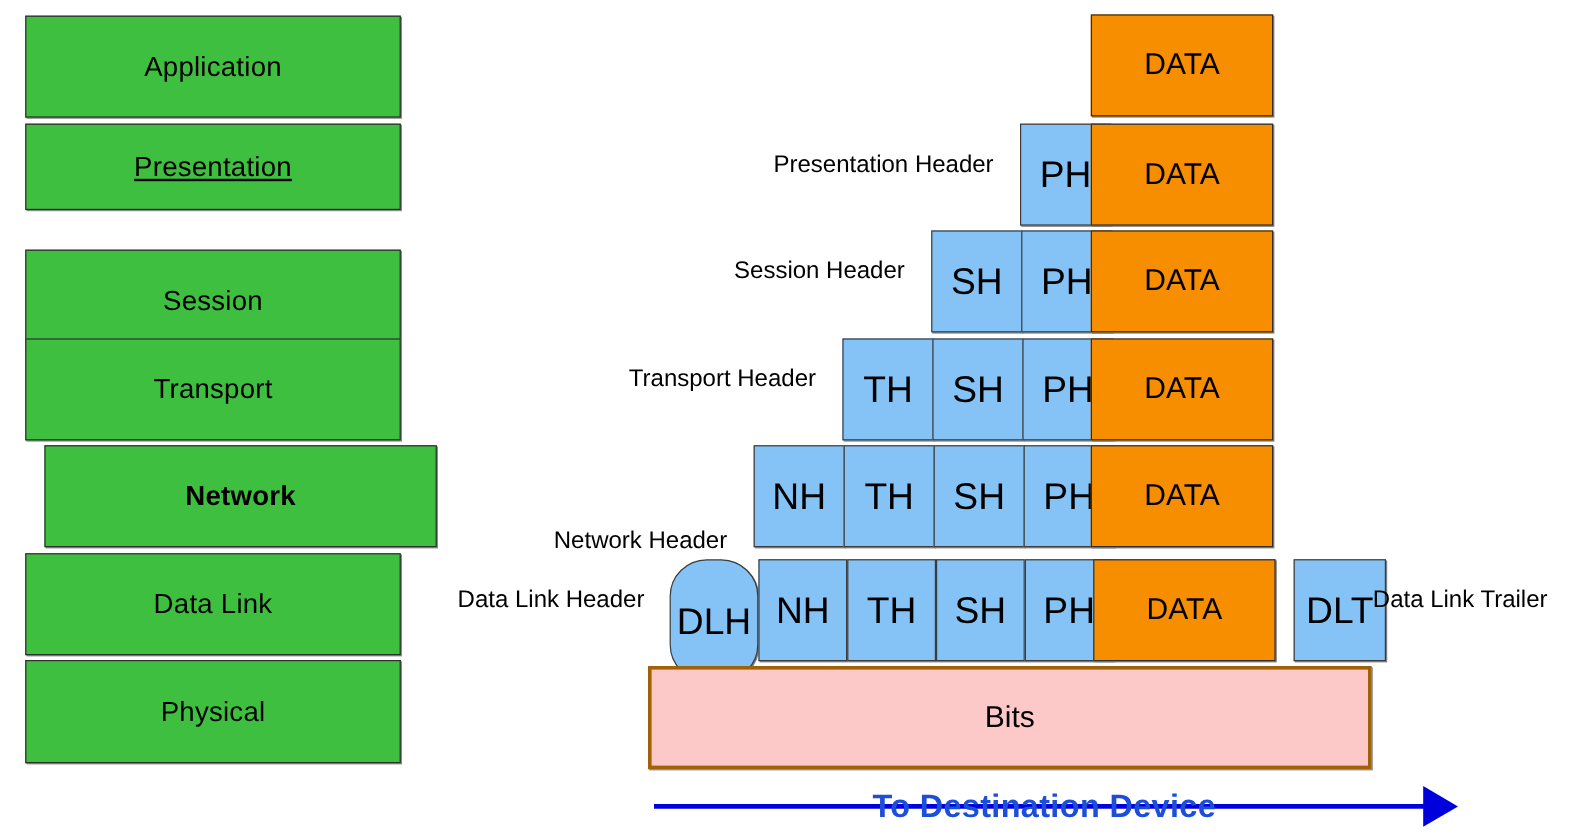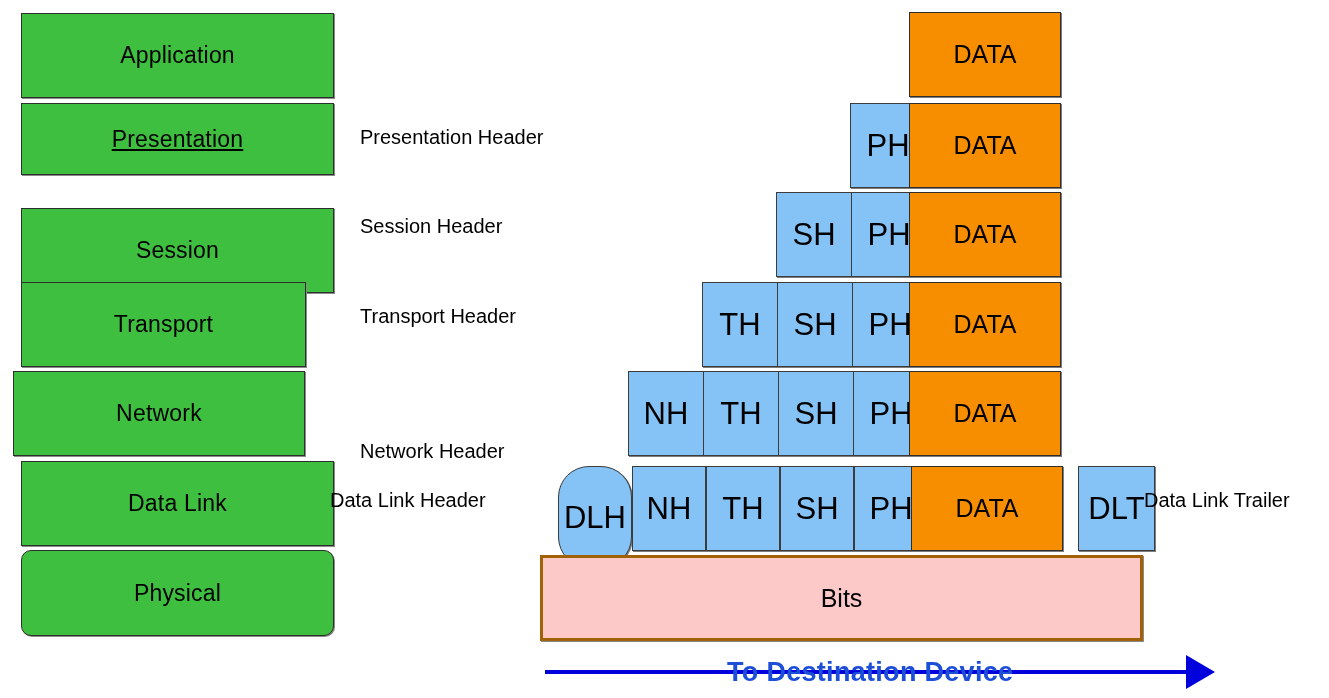--- a/index.html
+++ b/index.html
@@ -69,21 +69,21 @@
     position: absolute;
     font-size: 20px;
     color: #000000;
     white-space: nowrap;
     line-height: 1;
     display: flex;
     align-items: center;
     height: 26px;
   }
   .caption.right-align {
-    justify-content: flex-start;
+    justify-content: flex-end;
   }
   .caption.left-align {
     justify-content: flex-start;
   }
 
   
   #arrow-group {
     position: absolute;
     left: 0;
     top: 0;
@@ -112,33 +112,33 @@
     </div>
 
     <div class="box layer-box" style="left:21px; top:103px; width:313px; height:72px;text-decoration:underline;">
       <span>Presentation</span>
     </div>
 
     <div class="box layer-box" style="left:21px; top:208px; width:313px; height:85px;">
       <span>Session</span>
     </div>
 
-    <div class="box layer-box" style="left:21px; top:282px; width:285px; height:85px;">
+    <div class="box layer-box" style="left:21px; top:282px; width:313px; height:85px;">
       <span>Transport</span>
     </div>
 
-    <div class="box layer-box" style="left:13px; top:371px; width:292px; height:85px;">
+    <div class="box layer-box" style="left:37px; top:371px; width:327px; height:85px;font-weight:bold;">
       <span>Network</span>
     </div>
 
     <div class="box layer-box" style="left:21px; top:461px; width:313px; height:85px;">
       <span>Data Link</span>
     </div>
 
-    <div class="box layer-box" style="left:21px; top:550px; width:313px; height:86px;border-radius:10px;">
+    <div class="box layer-box" style="left:21px; top:550px; width:313px; height:86px;">
       <span>Physical</span>
     </div>
 
   </div>
 
   <div id="encapsulation">
 
     <div class="box data-box" style="left:909px; top:12px; width:152px; height:85px;">
       <span>DATA</span>
     </div>

